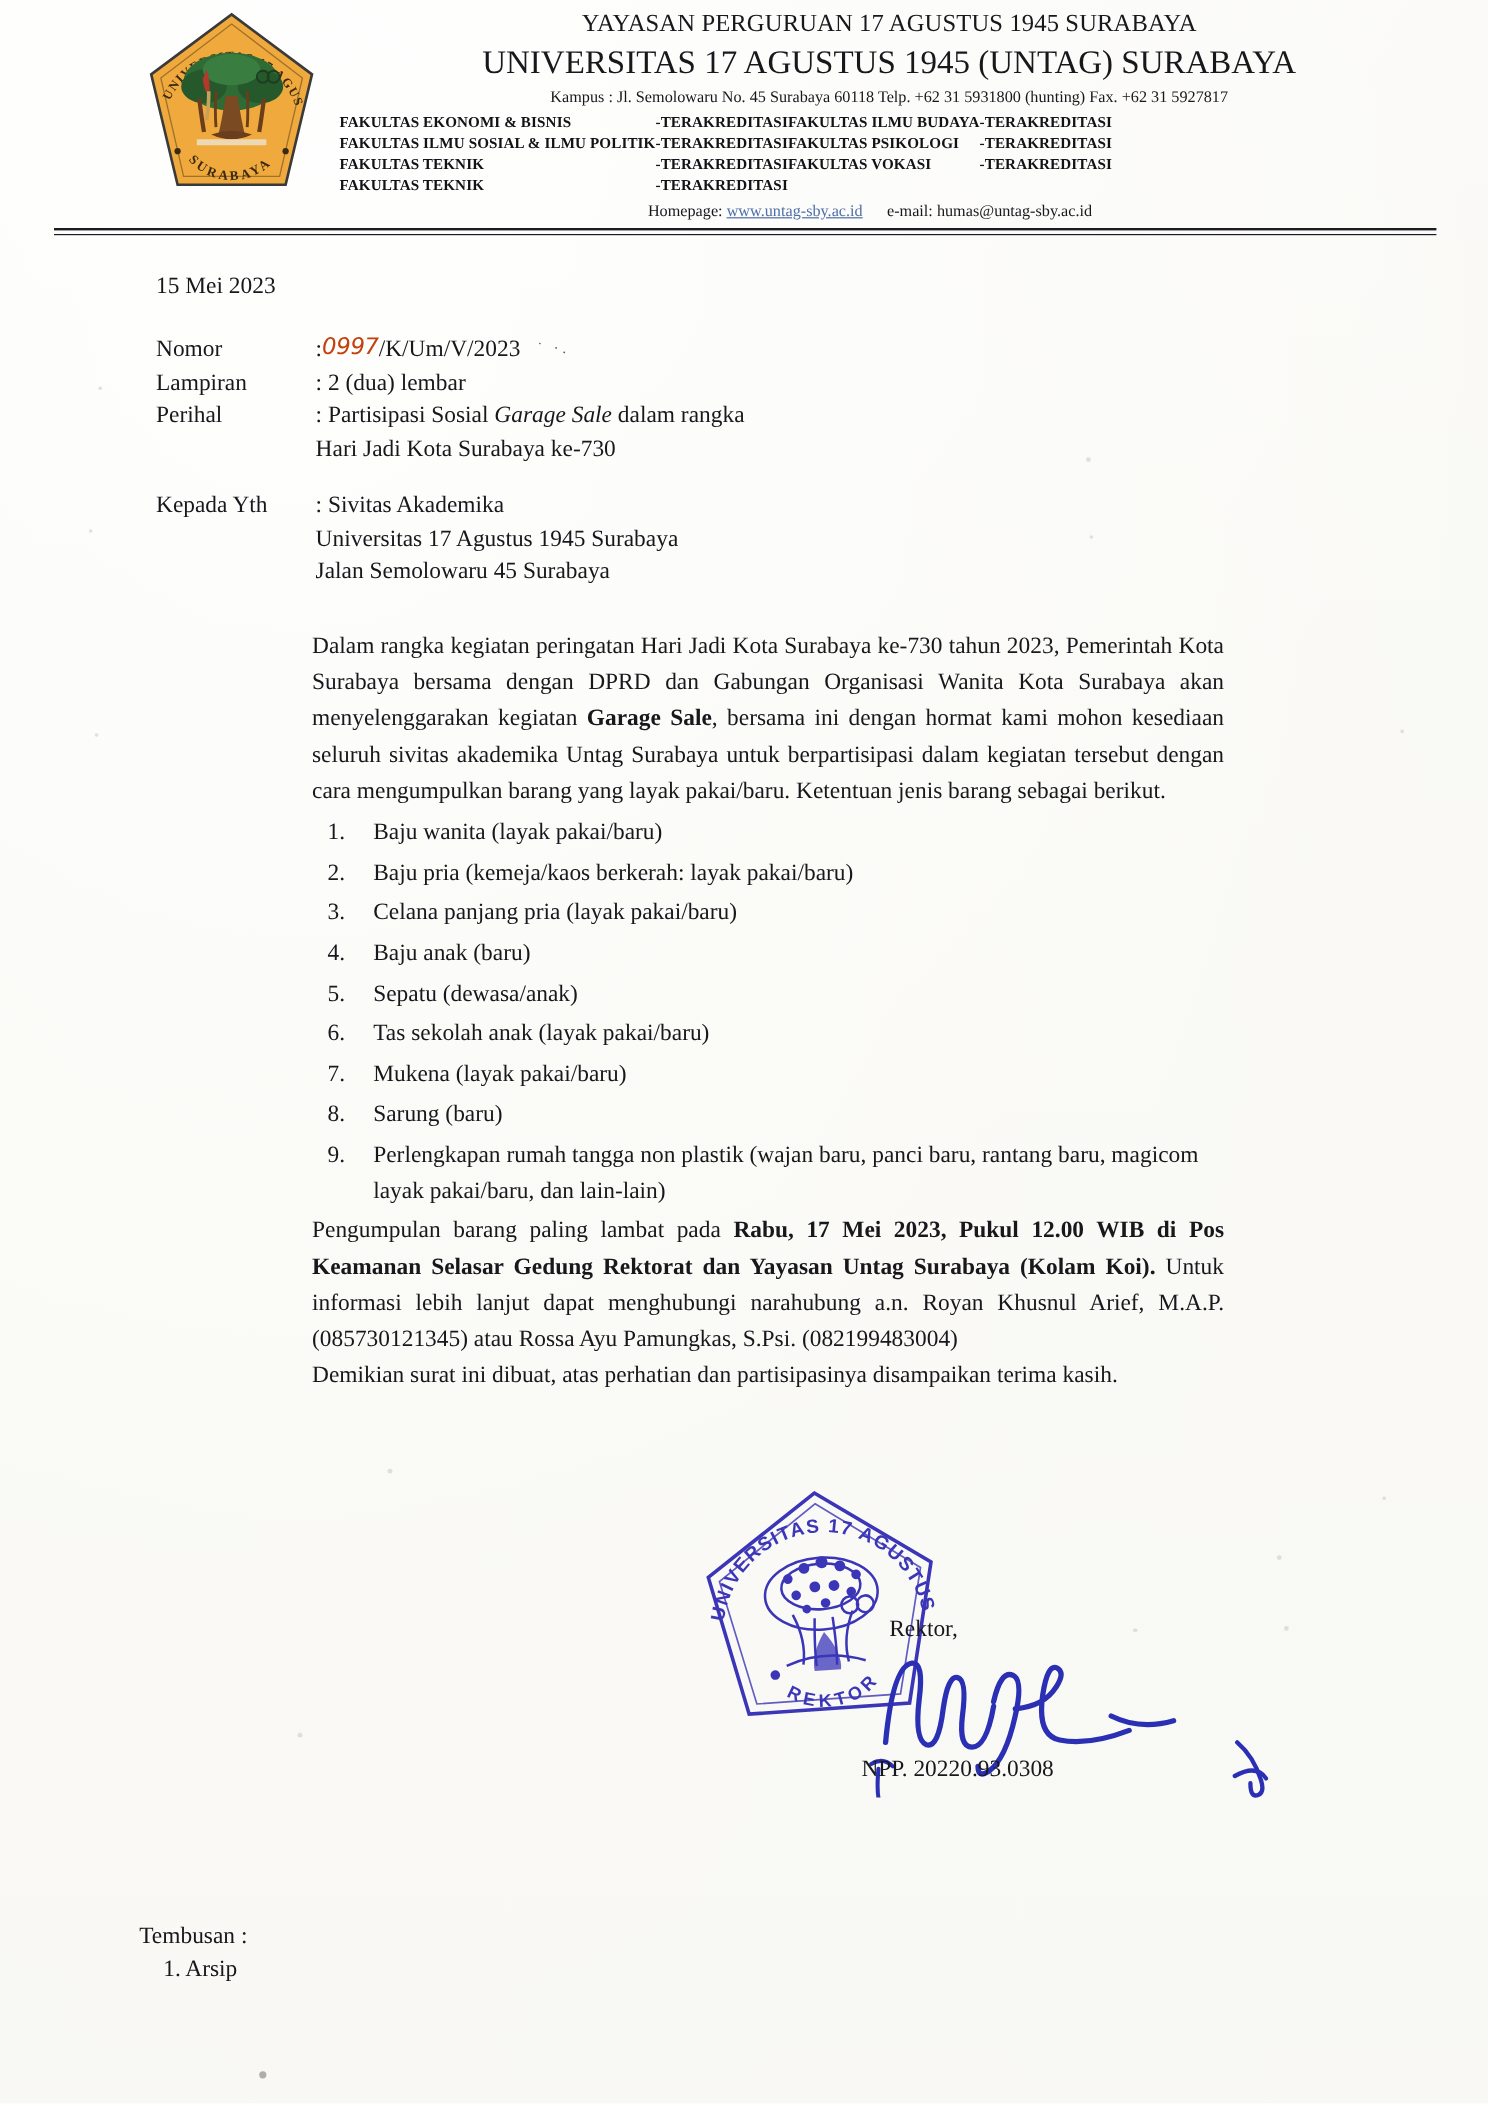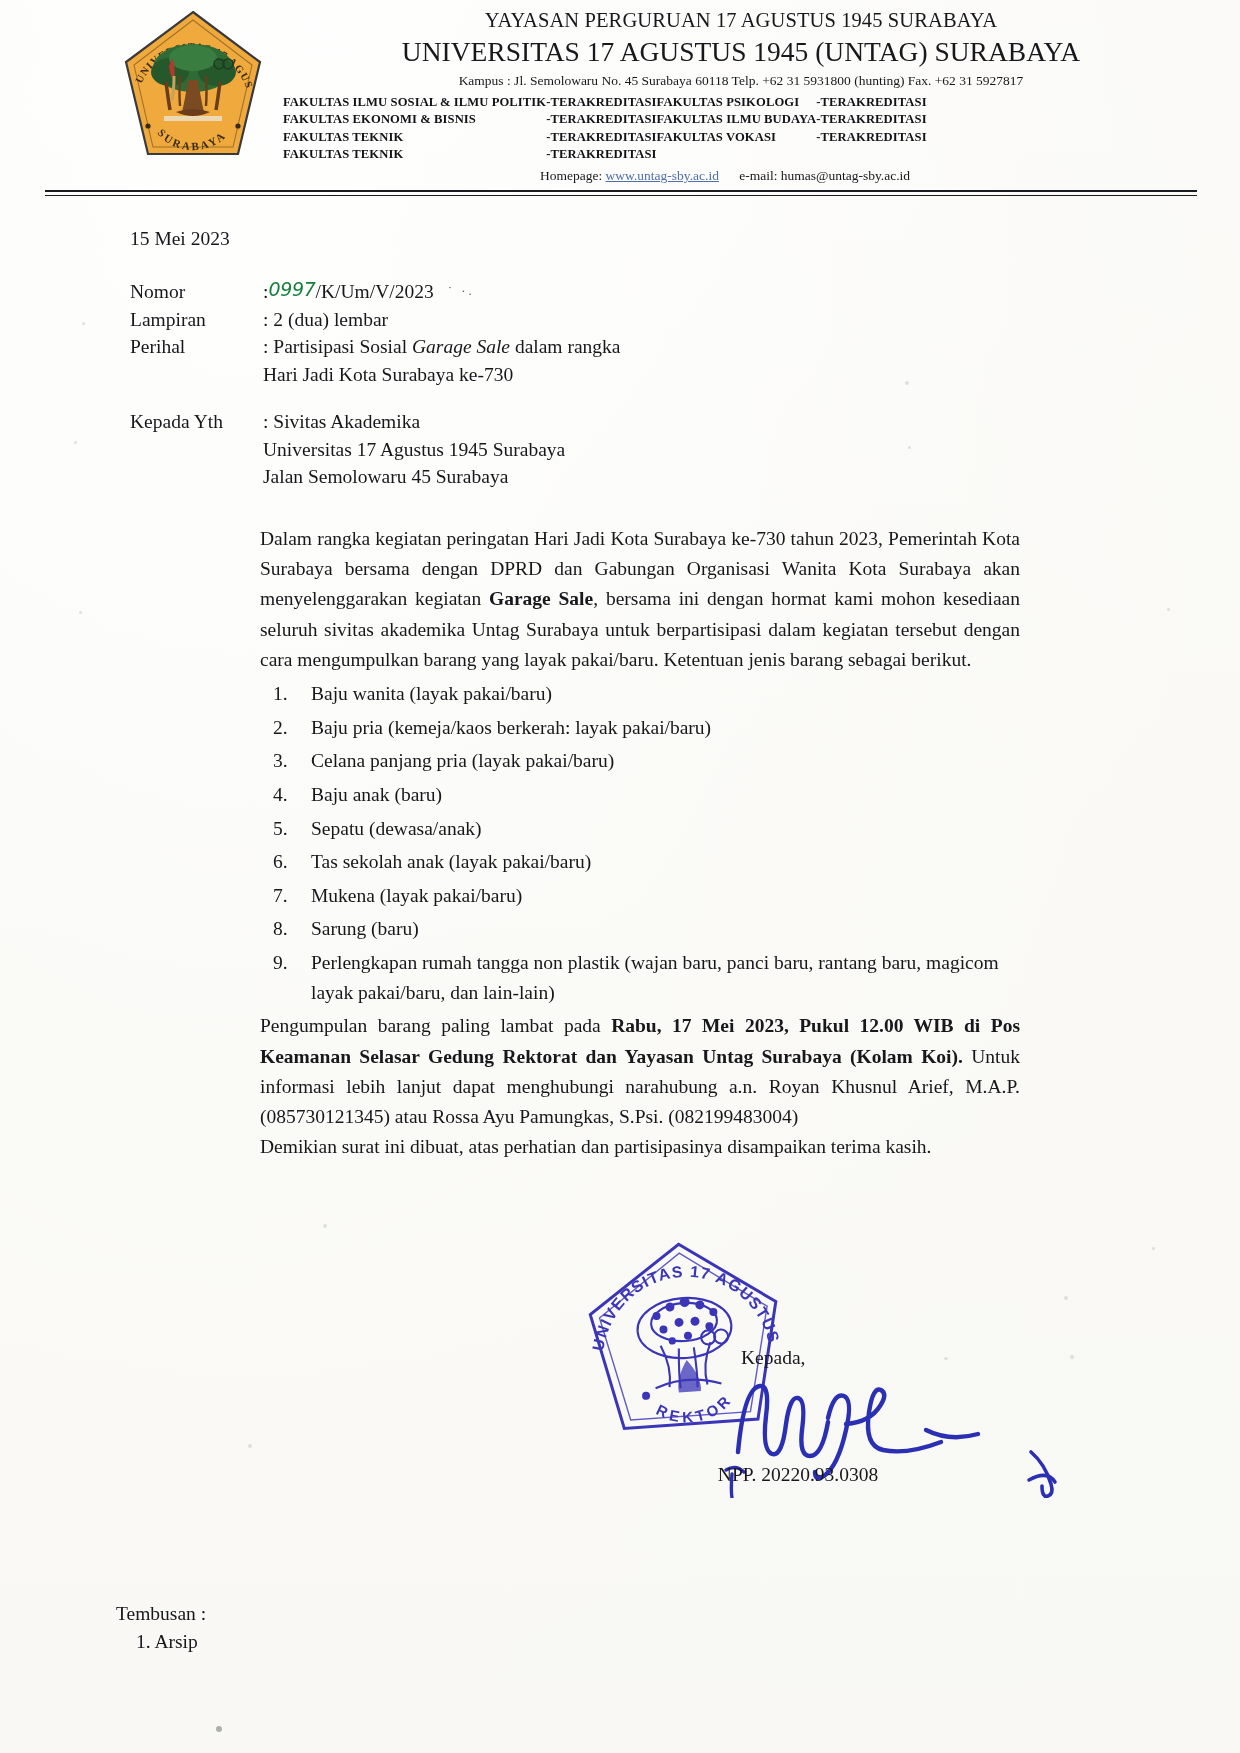--- a/index.html
+++ b/index.html
@@ -132,21 +132,21 @@
     line-height: 1.42;
   }
   .meta-row { display: flex; }
   .meta-label { width: 133px; flex: 0 0 133px; }
   .meta-val { position: relative; }
   .nomor-hand {
     font-family: "DejaVu Sans", sans-serif;
     font-size: 19px;
     font-style: italic;
     letter-spacing: -.3px;
-    color: #15803d;
+    color: #c2410c;
     position: relative;
     top: -2px;
   }
   .nomor-marks {
     display:inline-block;
     margin-left: 14px;
     font-size: 13px;
     color: #5a5a60;
     letter-spacing: 3px;
     vertical-align: 3px;
@@ -340,29 +340,29 @@
     <div class="lh-text">
       <div class="lh-line1">YAYASAN PERGURUAN 17 AGUSTUS 1945 SURABAYA</div>
       <div class="lh-line2">UNIVERSITAS 17 AGUSTUS 1945 (UNTAG) SURABAYA</div>
       <div class="lh-line3">Kampus : Jl. Semolowaru No. 45 Surabaya 60118 Telp. +62 31 5931800 (hunting) Fax. +62 31 5927817</div>
     </div>
 
     <div class="fak-table">
       <table>
         <tbody>
             <tr>
+              <td class="fak-col-name">FAKULTAS EKONOMI &amp; BISNIS</td>
+              <td class="fak-col-acc">-TERAKREDITASI</td>
+              <td class="fak-col-name">FAKULTAS ILMU BUDAYA</td>
+              <td>-TERAKREDITASI</td>
+            </tr>
+            <tr>
               <td class="fak-col-name">FAKULTAS ILMU SOSIAL &amp; ILMU POLITIK</td>
               <td class="fak-col-acc">-TERAKREDITASI</td>
               <td class="fak-col-name">FAKULTAS PSIKOLOGI</td>
-              <td>-TERAKREDITASI</td>
-            </tr>
-            <tr>
-              <td class="fak-col-name">FAKULTAS EKONOMI &amp; BISNIS</td>
-              <td class="fak-col-acc">-TERAKREDITASI</td>
-              <td class="fak-col-name">FAKULTAS ILMU BUDAYA</td>
               <td>-TERAKREDITASI</td>
             </tr>
             <tr>
               <td class="fak-col-name">FAKULTAS TEKNIK</td>
               <td class="fak-col-acc">-TERAKREDITASI</td>
               <td class="fak-col-name">FAKULTAS VOKASI</td>
               <td>-TERAKREDITASI</td>
             </tr>
             <tr>
               <td class="fak-col-name">FAKULTAS TEKNIK</td>
@@ -474,21 +474,21 @@
           <circle cx="100" cy="86" r="4.5"></circle>
         <circle cx="116" cy="86" r="4.5"></circle>
           <circle cx="130" cy="92" r="4"></circle>
         <circle cx="92" cy="104" r="3.6"></circle>
           <circle cx="108" cy="100" r="4"></circle>
         <circle cx="62" cy="157" r="4"></circle>
       </g>
       <path d="M105 124 q-12 18 -10 32 h22 q2 -14 -12 -32 z" fill="#3b35b8" opacity=".75"></path>
     </svg>
 
-    <div class="rektor-label">Kepada,</div>
+    <div class="rektor-label">Rektor,</div>
 
     <svg class="sig-scribble" viewBox="0 0 330 150" xmlns="http://www.w3.org/2000/svg">
       <g fill="none" stroke="#2b2fb4" stroke-width="4.4" stroke-linecap="round">
         <path d="M18 104 q6 -64 22 -66 q10 -1 6 30 q-4 34 6 38 q10 3 14 -30 q4 -28 12 -26 q8 2 4 32 q-3 26 8 26 q12 0 18 -34"></path>
         <path d="M108 70 q6 -26 16 -22 q9 4 2 34 q-8 36 -22 46 q-9 6 -9 -4"></path>
         <path d="M126 76 q24 -2 34 -18 q8 -12 1 -16 q-8 -4 -12 22 q-5 34 14 38 q24 5 58 -8"></path>
         <path d="M206 82 q24 12 52 4"></path>
       </g>
       <g fill="none" stroke="#2b2fb4" stroke-width="3.4" stroke-linecap="round">
         <path d="M12 126 q-2 24 2 30"></path>

